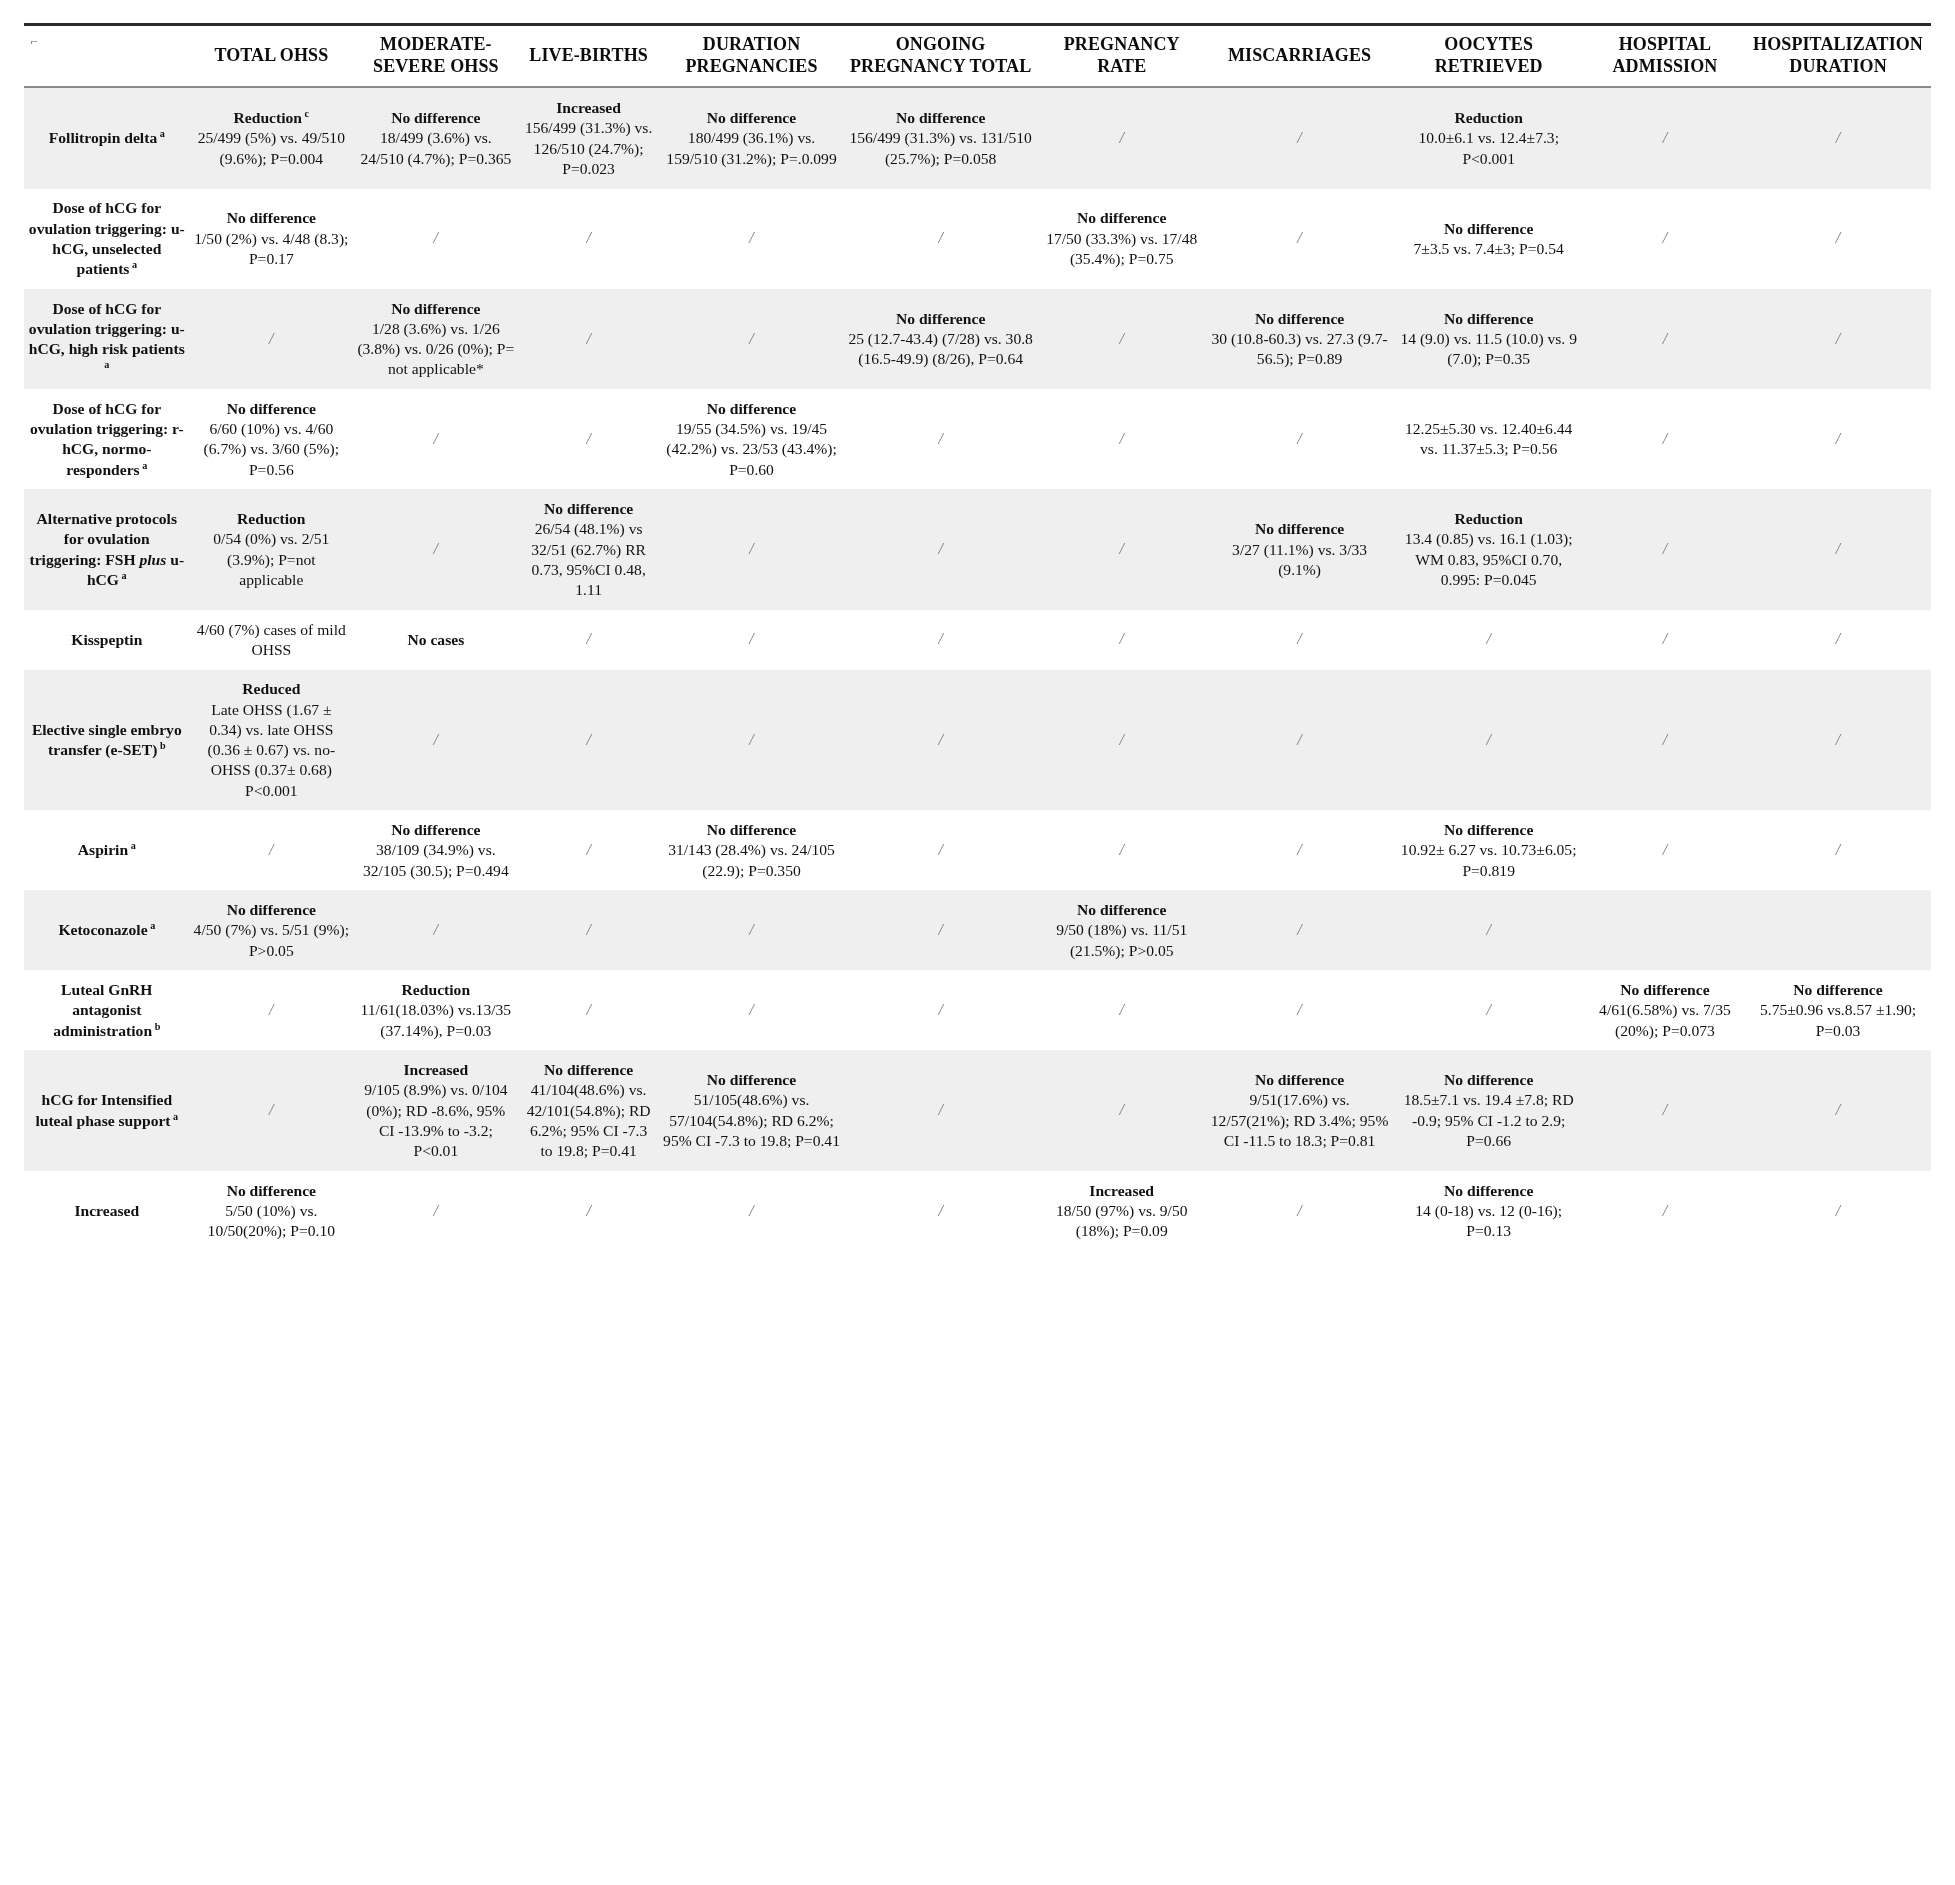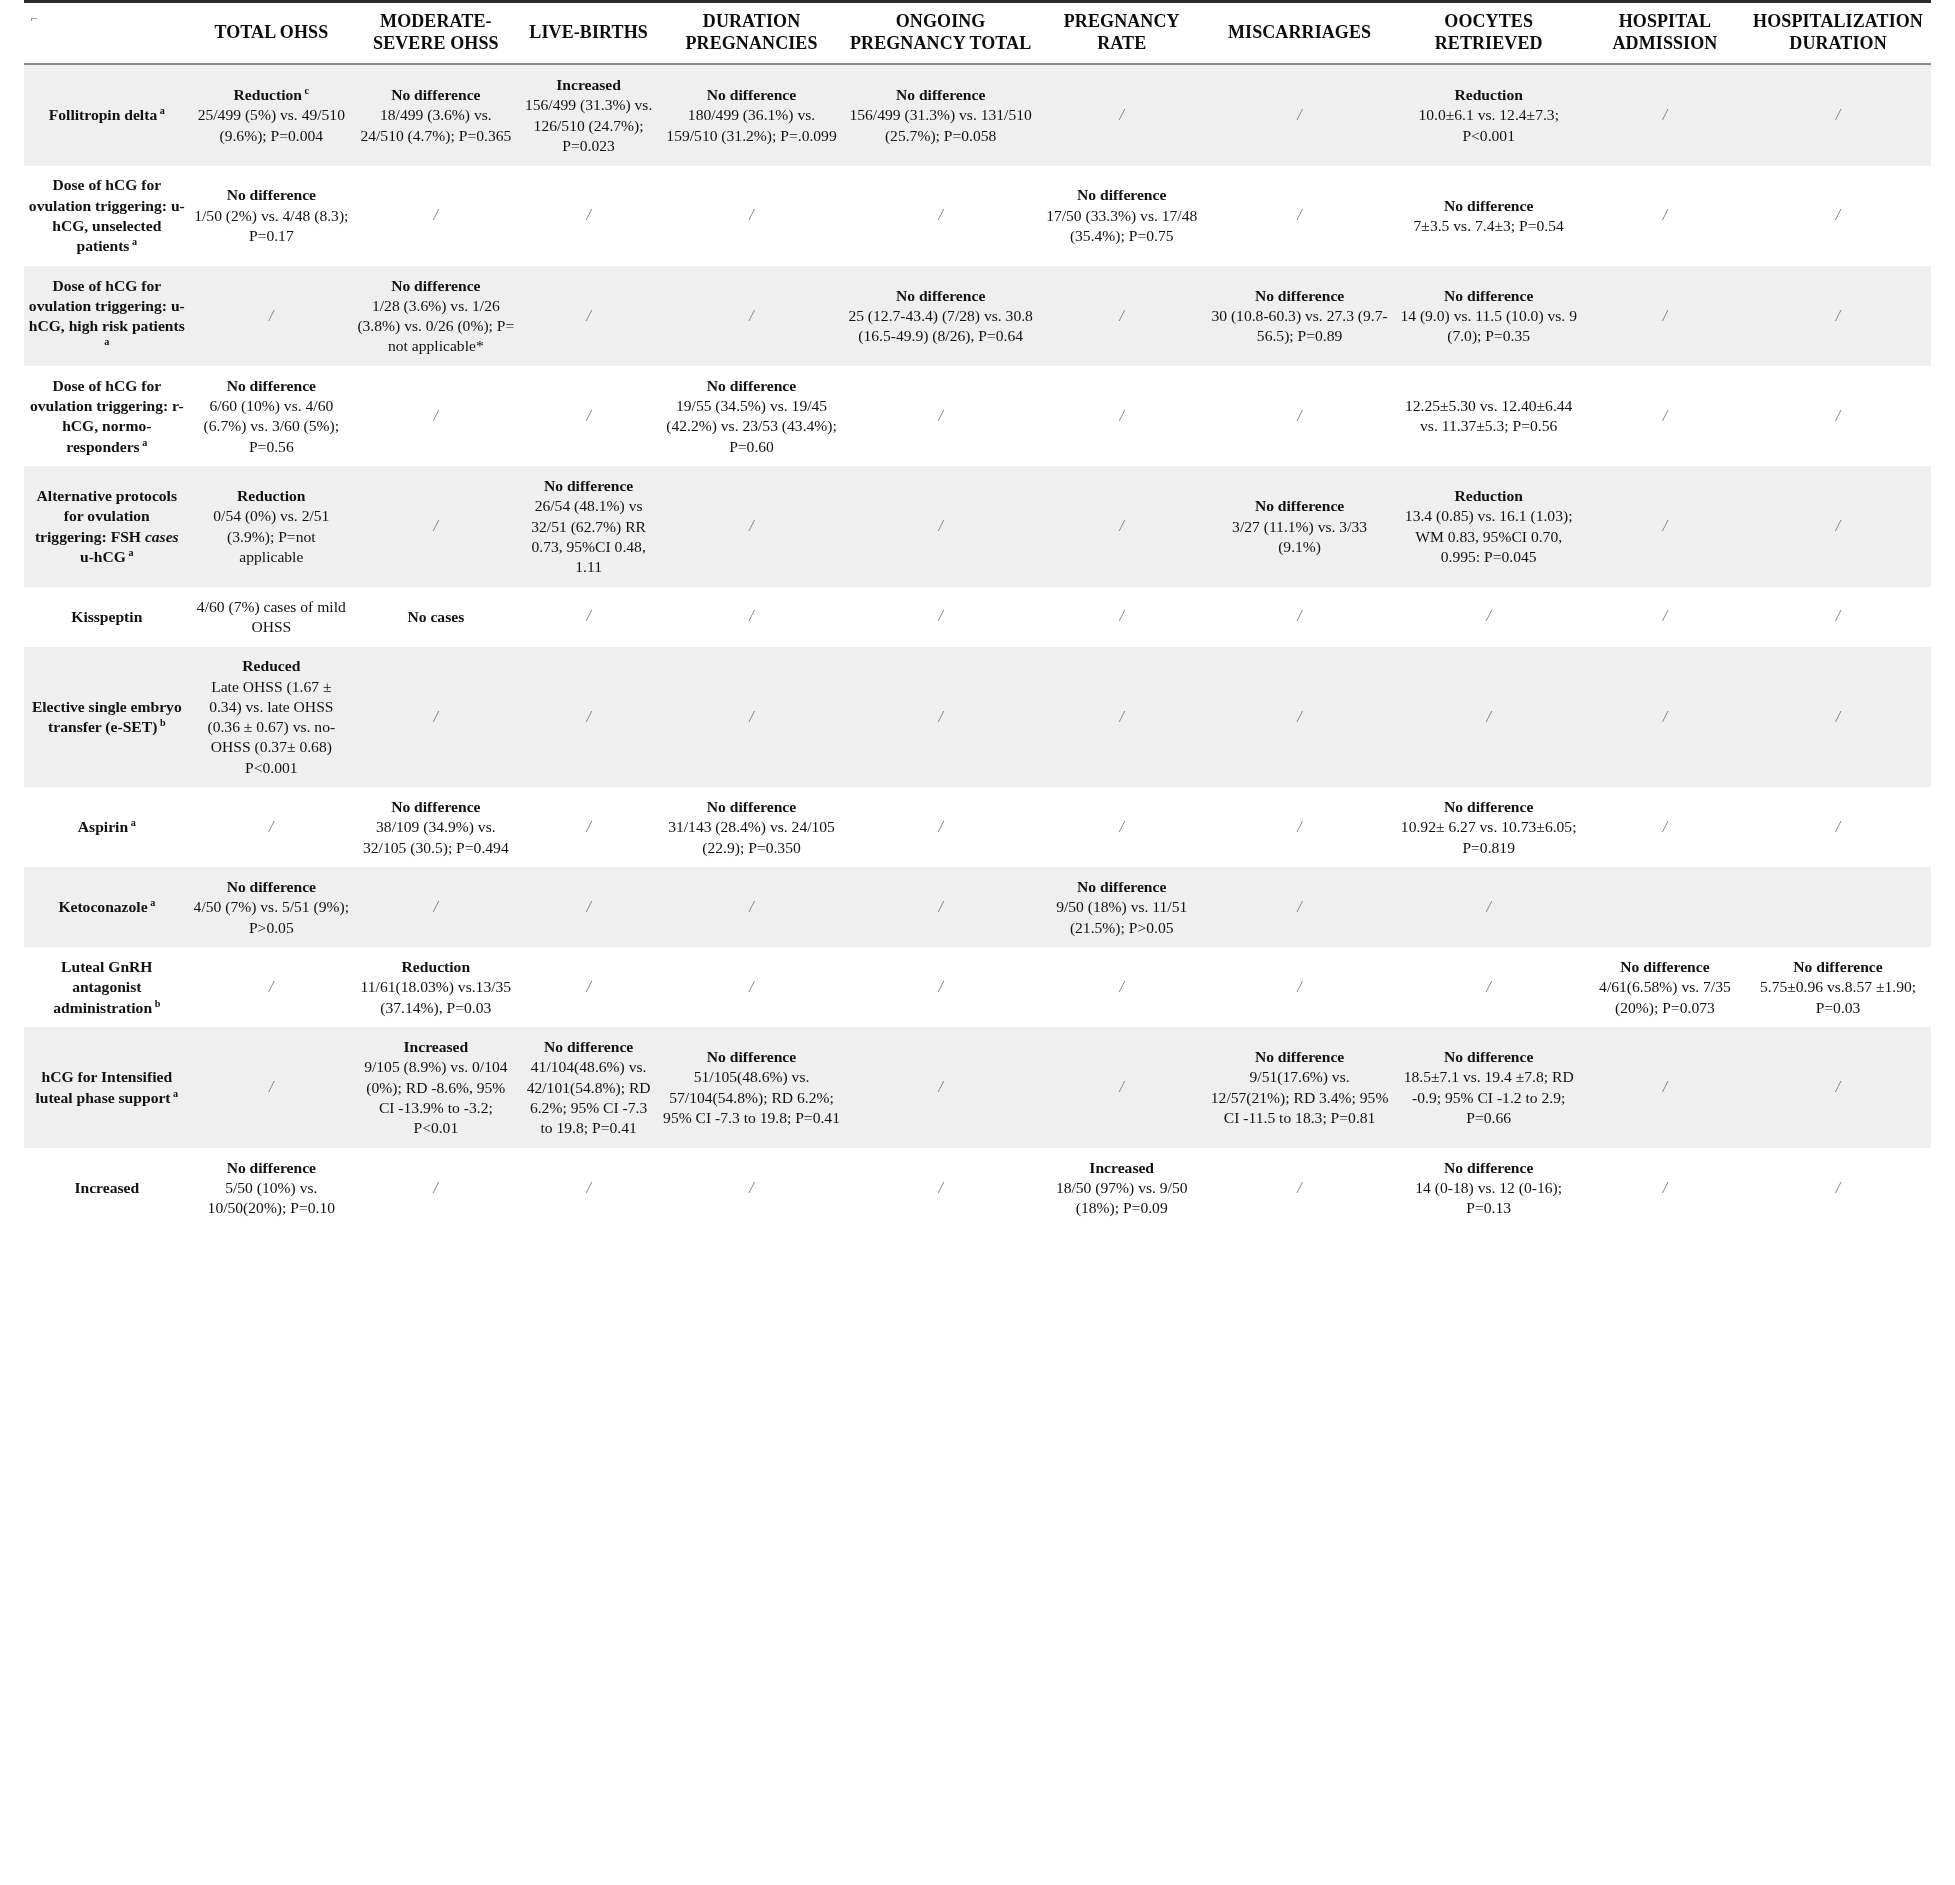--- a/index.html
+++ b/index.html
@@ -25,20 +25,21 @@
     position: absolute;
     left: 31px;
     top: 10.8px;
     font-size: 12px;
     color: #4a4a4a;
     font-family: "Liberation Serif", serif;
   }
   table.results {
     border-collapse: collapse;
     width: 1907px;
+    margin-top: 23px;
     table-layout: fixed;
     font-family: Liberation Serif, serif;
   }
   table.results thead th {
     font-weight: bold;
     font-size: 18px;
     line-height: 1.18;
     letter-spacing: 0.1px;
     text-align: center;
     vertical-align: middle;
@@ -178,21 +179,21 @@
           <td class="cell"><span class="dash">/</span></td>
           <td class="cell"><span class="lead">No difference</span><span>19/55 (34.5%) vs. 19/45 (42.2%) vs. 23/53 (43.4%); P=0.60</span></td>
           <td class="cell"><span class="dash">/</span></td>
           <td class="cell"><span class="dash">/</span></td>
           <td class="cell"><span class="dash">/</span></td>
           <td class="cell"><span>12.25±5.30 vs. 12.40±6.44 vs. 11.37±5.3; P=0.56</span></td>
           <td class="cell"><span class="dash">/</span></td>
           <td class="cell"><span class="dash">/</span></td>
         </tr>
         <tr class="shaded">
-          <td class="rowhead">Alternative protocols for ovulation triggering: FSH <span class="it">cases</span> u-hCG<sup class="note"> a</sup></td>
+          <td class="rowhead">Alternative protocols for ovulation triggering: FSH <span class="it">plus</span> u-hCG<sup class="note"> a</sup></td>
           <td class="cell"><span class="lead">Reduction</span><span>0/54 (0%) vs. 2/51 (3.9%); P=not applicable</span></td>
           <td class="cell"><span class="dash">/</span></td>
           <td class="cell"><span class="lead">No difference</span><span>26/54 (48.1%) vs 32/51 (62.7%) RR 0.73, 95%CI 0.48, 1.11</span></td>
           <td class="cell"><span class="dash">/</span></td>
           <td class="cell"><span class="dash">/</span></td>
           <td class="cell"><span class="dash">/</span></td>
           <td class="cell"><span class="lead">No difference</span><span>3/27 (11.1%) vs. 3/33 (9.1%)</span></td>
           <td class="cell"><span class="lead">Reduction</span><span>13.4 (0.85) vs. 16.1 (1.03); WM 0.83, 95%CI 0.70, 0.995: P=0.045</span></td>
           <td class="cell"><span class="dash">/</span></td>
           <td class="cell"><span class="dash">/</span></td>

